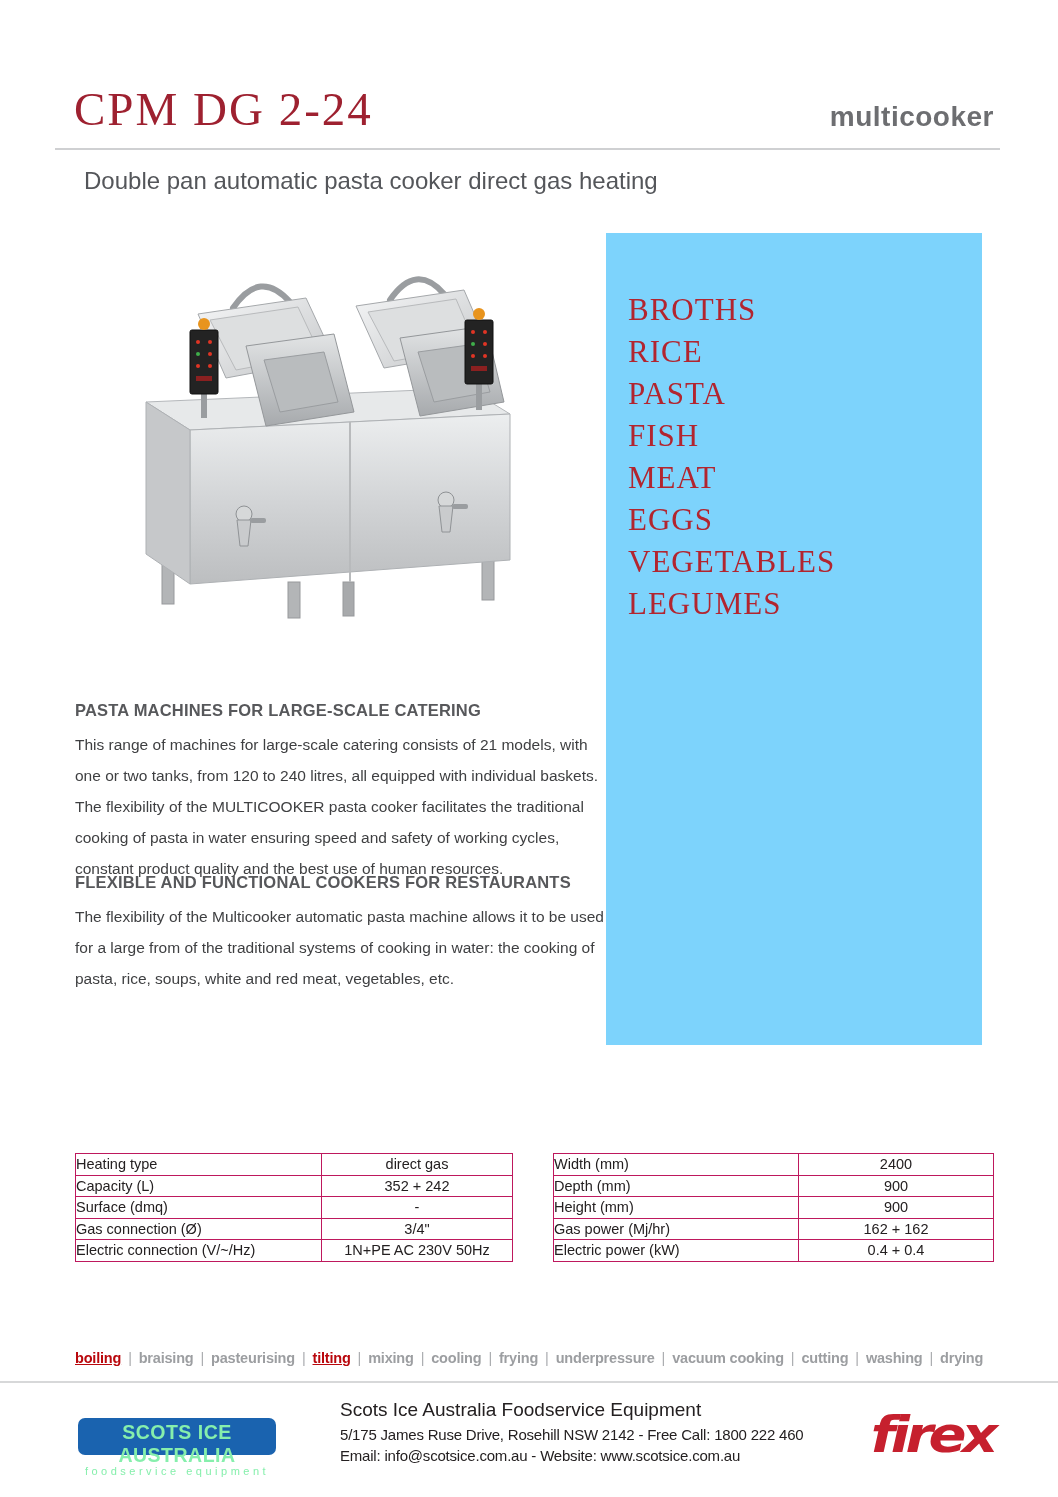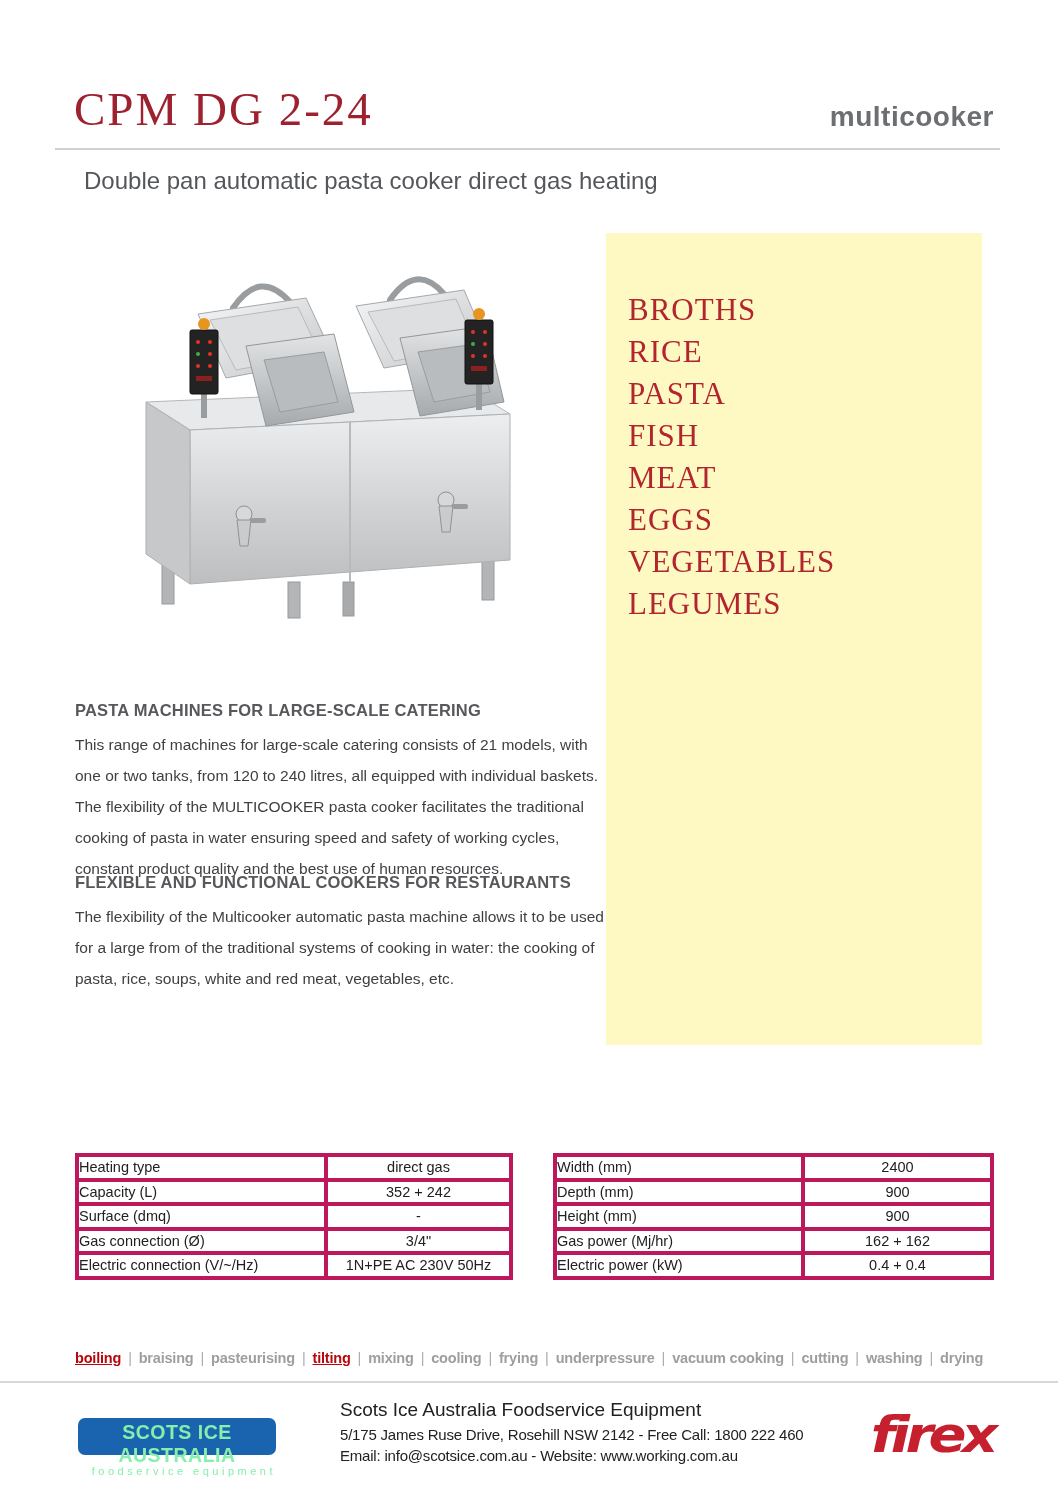--- a/index.html
+++ b/index.html
@@ -8,59 +8,59 @@
 
   
   .title{position:absolute;left:74px;top:82px;font-family:"Liberation Serif",serif;
          font-size:47px;letter-spacing:2px;color:#9e2130;}
   .category{position:absolute;top:101px;right:64px;font-size:28px;font-weight:700;
             color:#6d6e71;letter-spacing:.5px;}
   .header-rule{position:absolute;top:148px;left:55px;width:945px;height:2px;background:#cfd0d2;}
   .subtitle{position:absolute;left:84px;top:167px;font-size:24px;color:#54565a;}
 
   
-  .food-panel{position:absolute;left:606px;top:233px;width:376px;height:812px;background:#fef9c3;}
+  .food-panel{position:absolute;left:606px;top:233px;width:376px;height:812px;background:#7dd3fc;}
   .food-list{position:absolute;left:22px;top:56px;}
   .food-item{font-family:"Liberation Serif",serif;font-size:31px;line-height:42px;
              letter-spacing:1px;color:#b2252f;}
 
   
   .product-fig{position:absolute;left:138px;top:262px;width:392px;height:362px;}
 
   
   .section{position:absolute;left:75px;width:540px;}
   .sec-1{top:701px;} .sec-2{top:873px;}
   .sec-heading{font-size:16.5px;font-weight:700;color:#57585b;letter-spacing:.2px;}
   .sec-body{margin-top:9px;font-size:15.5px;line-height:31px;color:#3e3f41;}
 
   
   table.spec{position:absolute;top:1153px;border-collapse:collapse;table-layout:fixed;}
   .spec-left{left:75px;width:438px;}
   .spec-right{left:553px;width:441px;}
-  table.spec td{border:4px solid #be185d;height:20.5px;font-size:14.5px;color:#242021;
+  table.spec td{border:1px solid #be185d;height:20.5px;font-size:14.5px;color:#242021;
                 padding:0;white-space:nowrap;overflow:hidden;}
   td.cell-label{padding-left:8px;text-align:left;}
   td.cell-value{text-align:center;}
   .spec-left td.cell-label{width:245px;}
   .spec-right td.cell-label{width:244px;}
 
   
   .tags{position:absolute;left:75px;top:1350px;font-size:14.5px;font-weight:700;
         color:#9c9ea1;white-space:nowrap;letter-spacing:-0.2px;}
   .tag{color:#9c9ea1;}
   .tag.active{color:#b9070c;text-decoration:underline;}
   .sep{margin:0 7px;color:#aaacaf;font-weight:400;}
 
   .footer-rule{position:absolute;top:1381px;left:0;width:1058px;height:2px;background:#d7d8d9;}
 
   
   .scots-logo{position:absolute;left:78px;top:1418px;width:198px;height:37px;
               background:#1a63af;border-radius:7px;color:#86efac;text-align:center;}
   .scots-line1{font-size:19.5px;font-weight:700;letter-spacing:.5px;margin-top:3px;}
-  .scots-line2{font-size:11px;letter-spacing:3.5px;margin-top:-2px;text-align:right;}
+  .scots-line2{font-size:11px;letter-spacing:3.5px;margin-top:-2px;}
   .footer-text{position:absolute;left:340px;top:1399px;color:#242021;}
   .company{font-size:19px;}
   .address{margin-top:5px;font-size:15px;letter-spacing:-.2px;}
   .contact{margin-top:4px;font-size:15px;letter-spacing:-.2px;}
   .firex{position:absolute;right:64px;top:1406px;font-family:"DejaVu Sans",sans-serif;
          font-style:italic;font-weight:700;font-size:50px;color:#c6202e;
          letter-spacing:-4px;transform:scaleX(1.12);transform-origin:right center;}
 </style>
 </head>
 <body>
@@ -233,18 +233,18 @@
   <div class="footer-rule"></div>
 
   <div class="scots-logo">
     <div class="scots-line1">SCOTS ICE AUSTRALIA</div>
     <div class="scots-line2">foodservice equipment</div>
   </div>
 
   <div class="footer-text">
     <div class="company">Scots Ice Australia Foodservice Equipment</div>
     <div class="address">5/175 James Ruse Drive, Rosehill NSW 2142 - Free Call: 1800 222 460</div>
-    <div class="contact">Email: info@scotsice.com.au - Website: www.working.com.au</div>
+    <div class="contact">Email: info@scotsice.com.au - Website: www.scotsice.com.au</div>
   </div>
 
   <div class="firex">firex</div>
 
 </div>
 
 </body></html>

